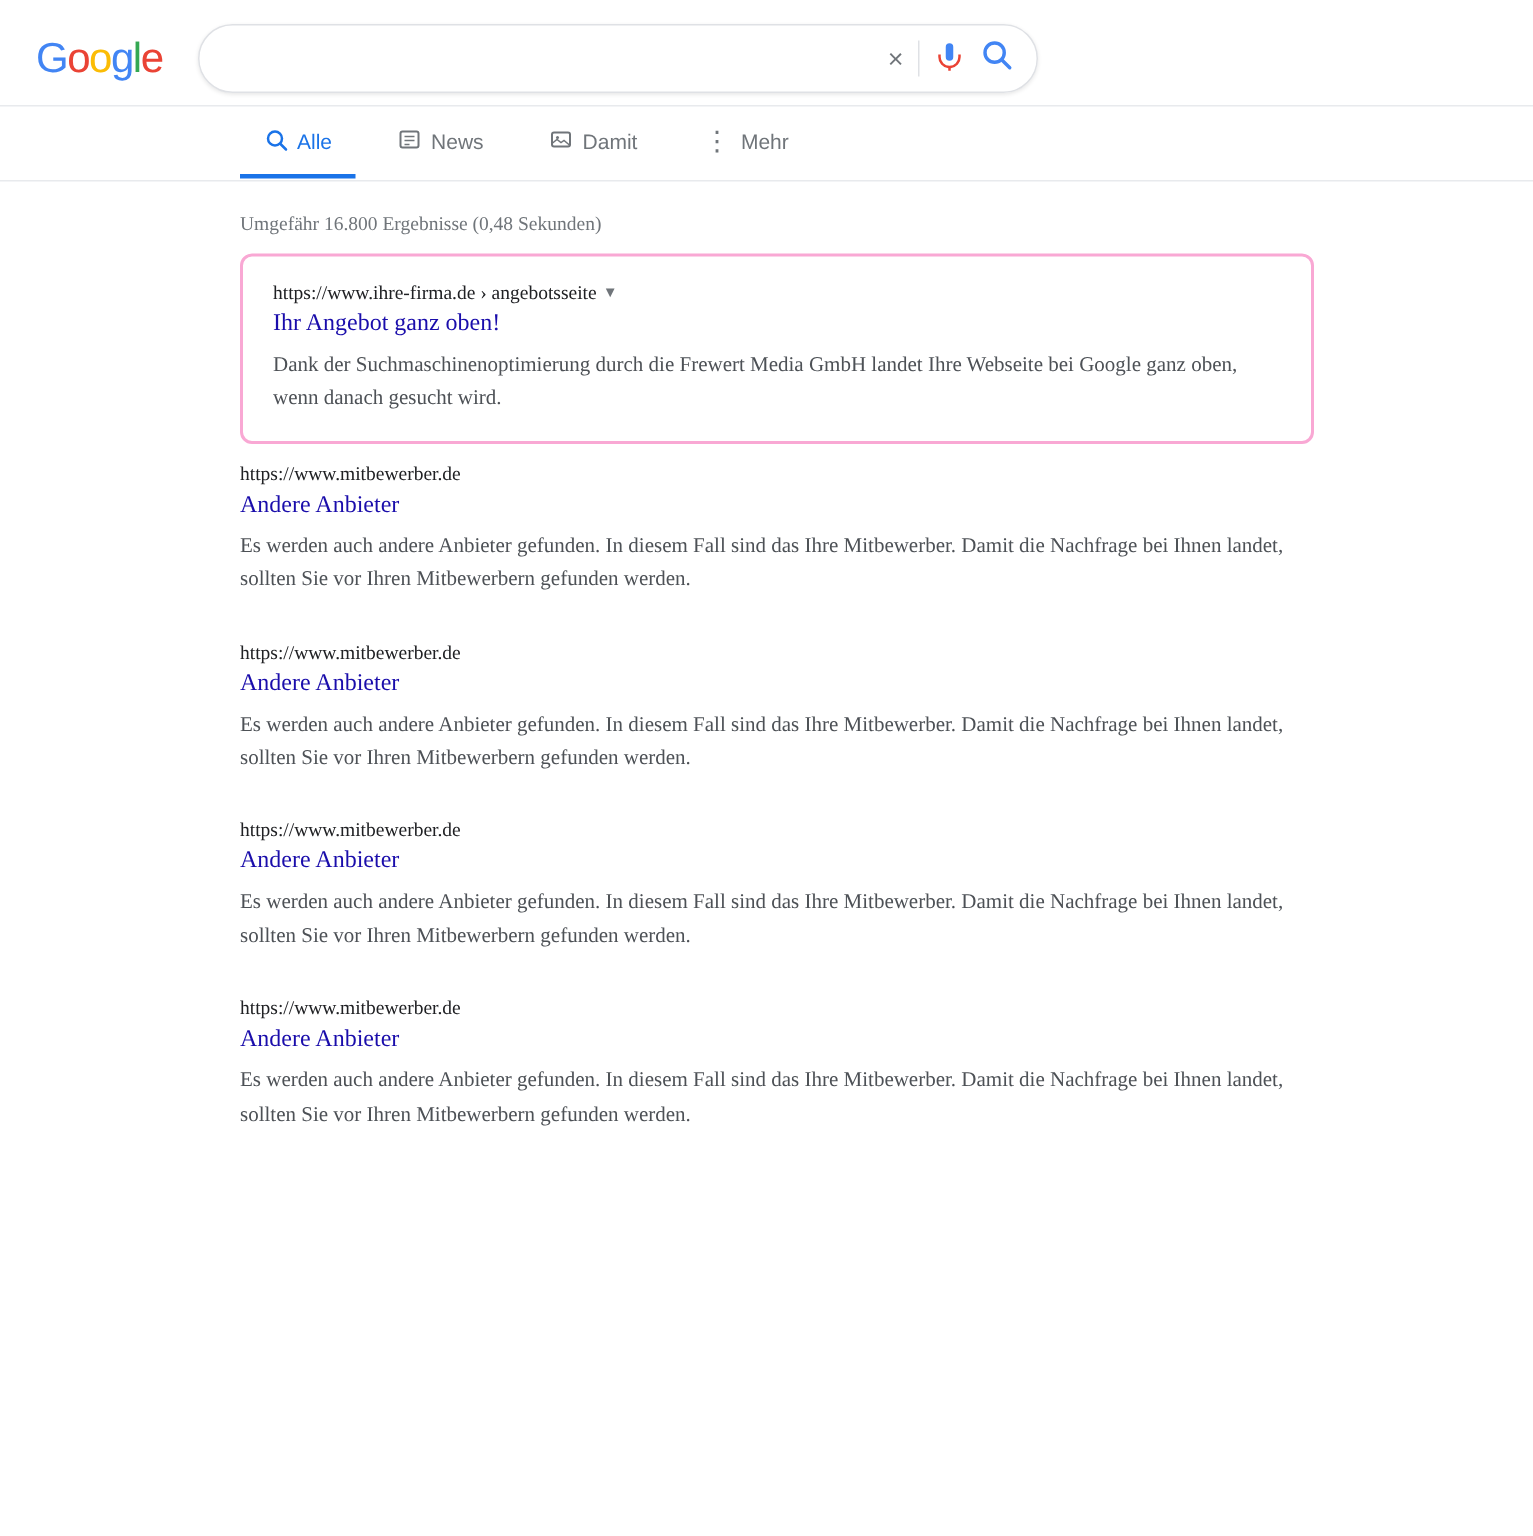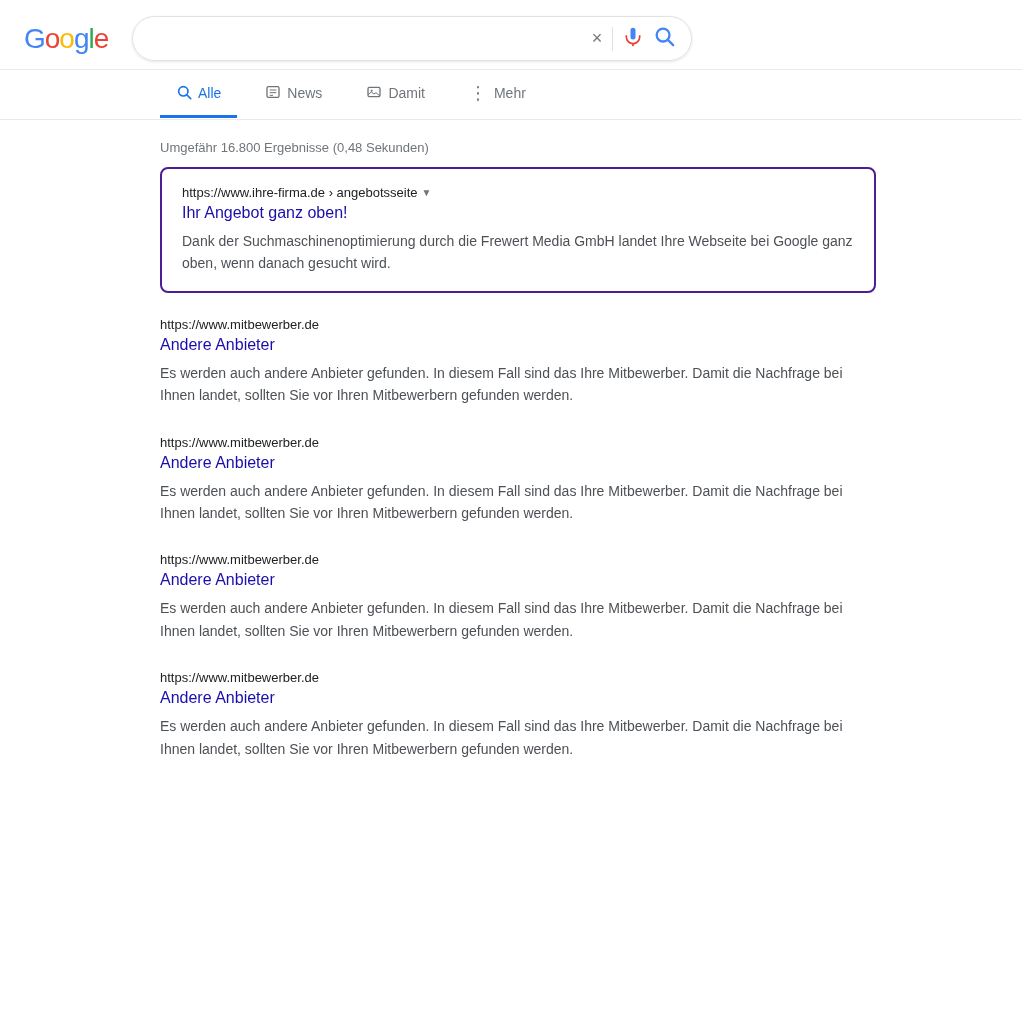--- a/index.html
+++ b/index.html
@@ -91,33 +91,34 @@
     }
     .nav-tab.active {
       color: #1a73e8;
       border-bottom: 3px solid #1a73e8;
     }
 
     
     .results-area {
       padding: 8px 24px 16px 160px;
       max-width: 900px;
+      font-family: Liberation Serif, serif;
     }
     .results-stats {
       color: #70757a;
       font-size: 13px;
       padding: 12px 0;
     }
 
     
     .featured-result {
-      border: 2px solid #4c1d95;
+      border: 2px solid #f9a8d4;
       border-radius: 8px;
       padding: 16px 20px;
-      margin-bottom: 24px;
+      margin-bottom: 12px;
     }
     .result-url {
       color: #202124;
       font-size: 13px;
       display: flex;
       align-items: center;
       gap: 4px;
       margin-bottom: 4px;
     }
     .result-url .chevron {

